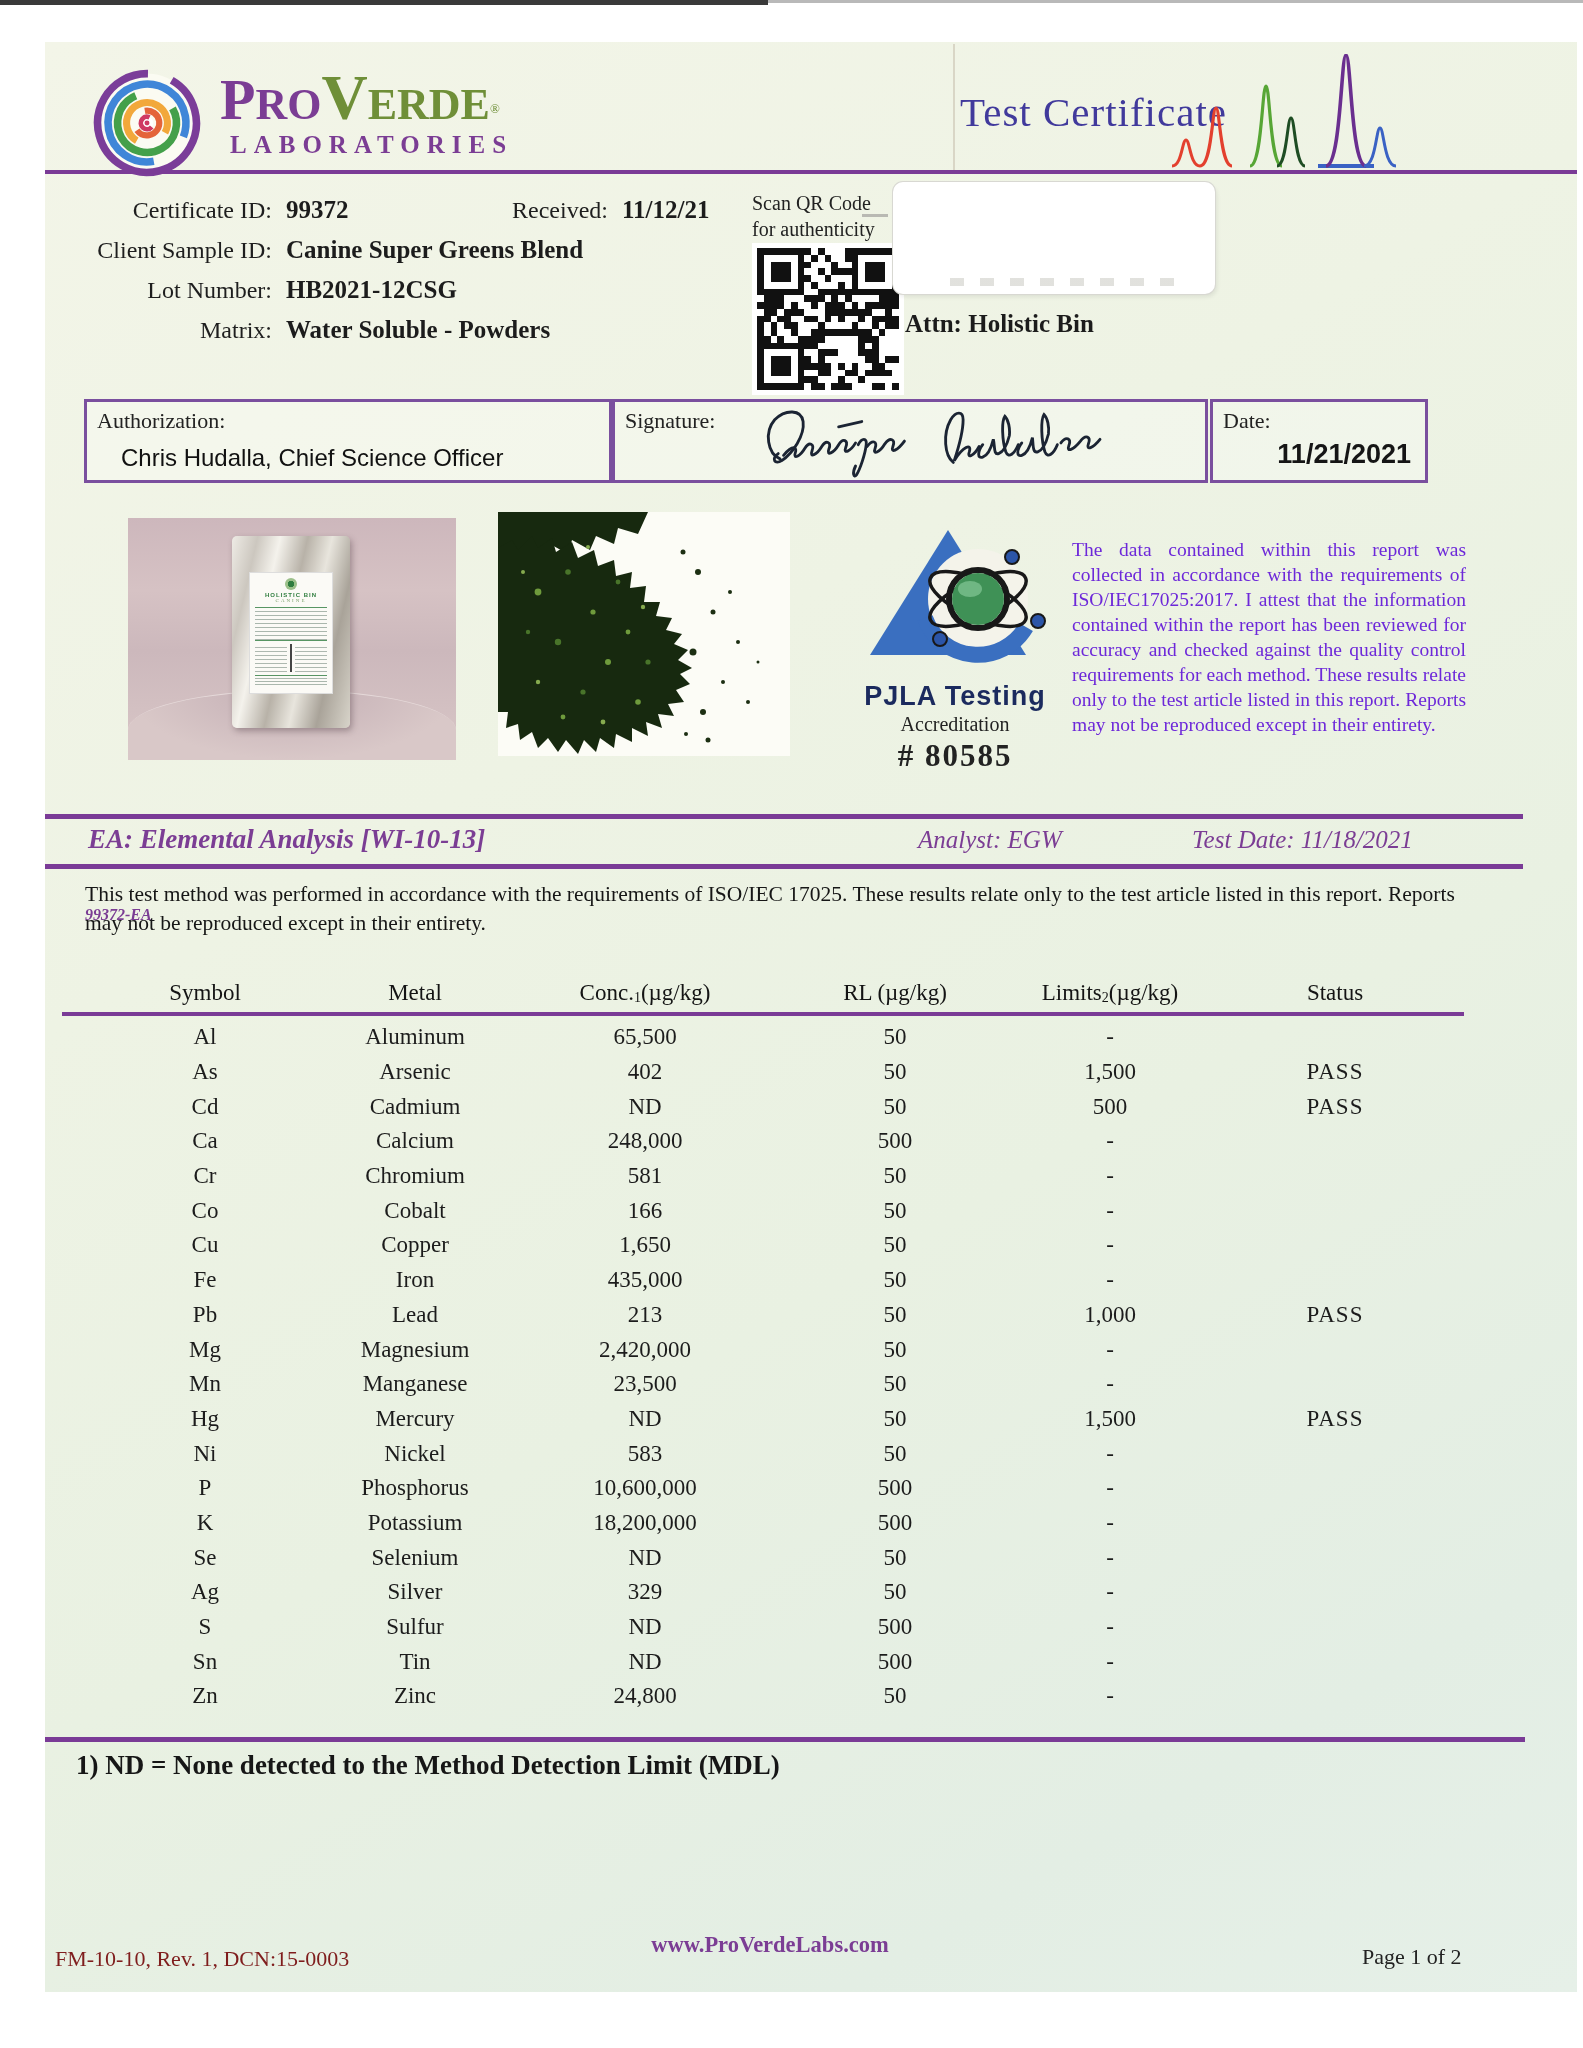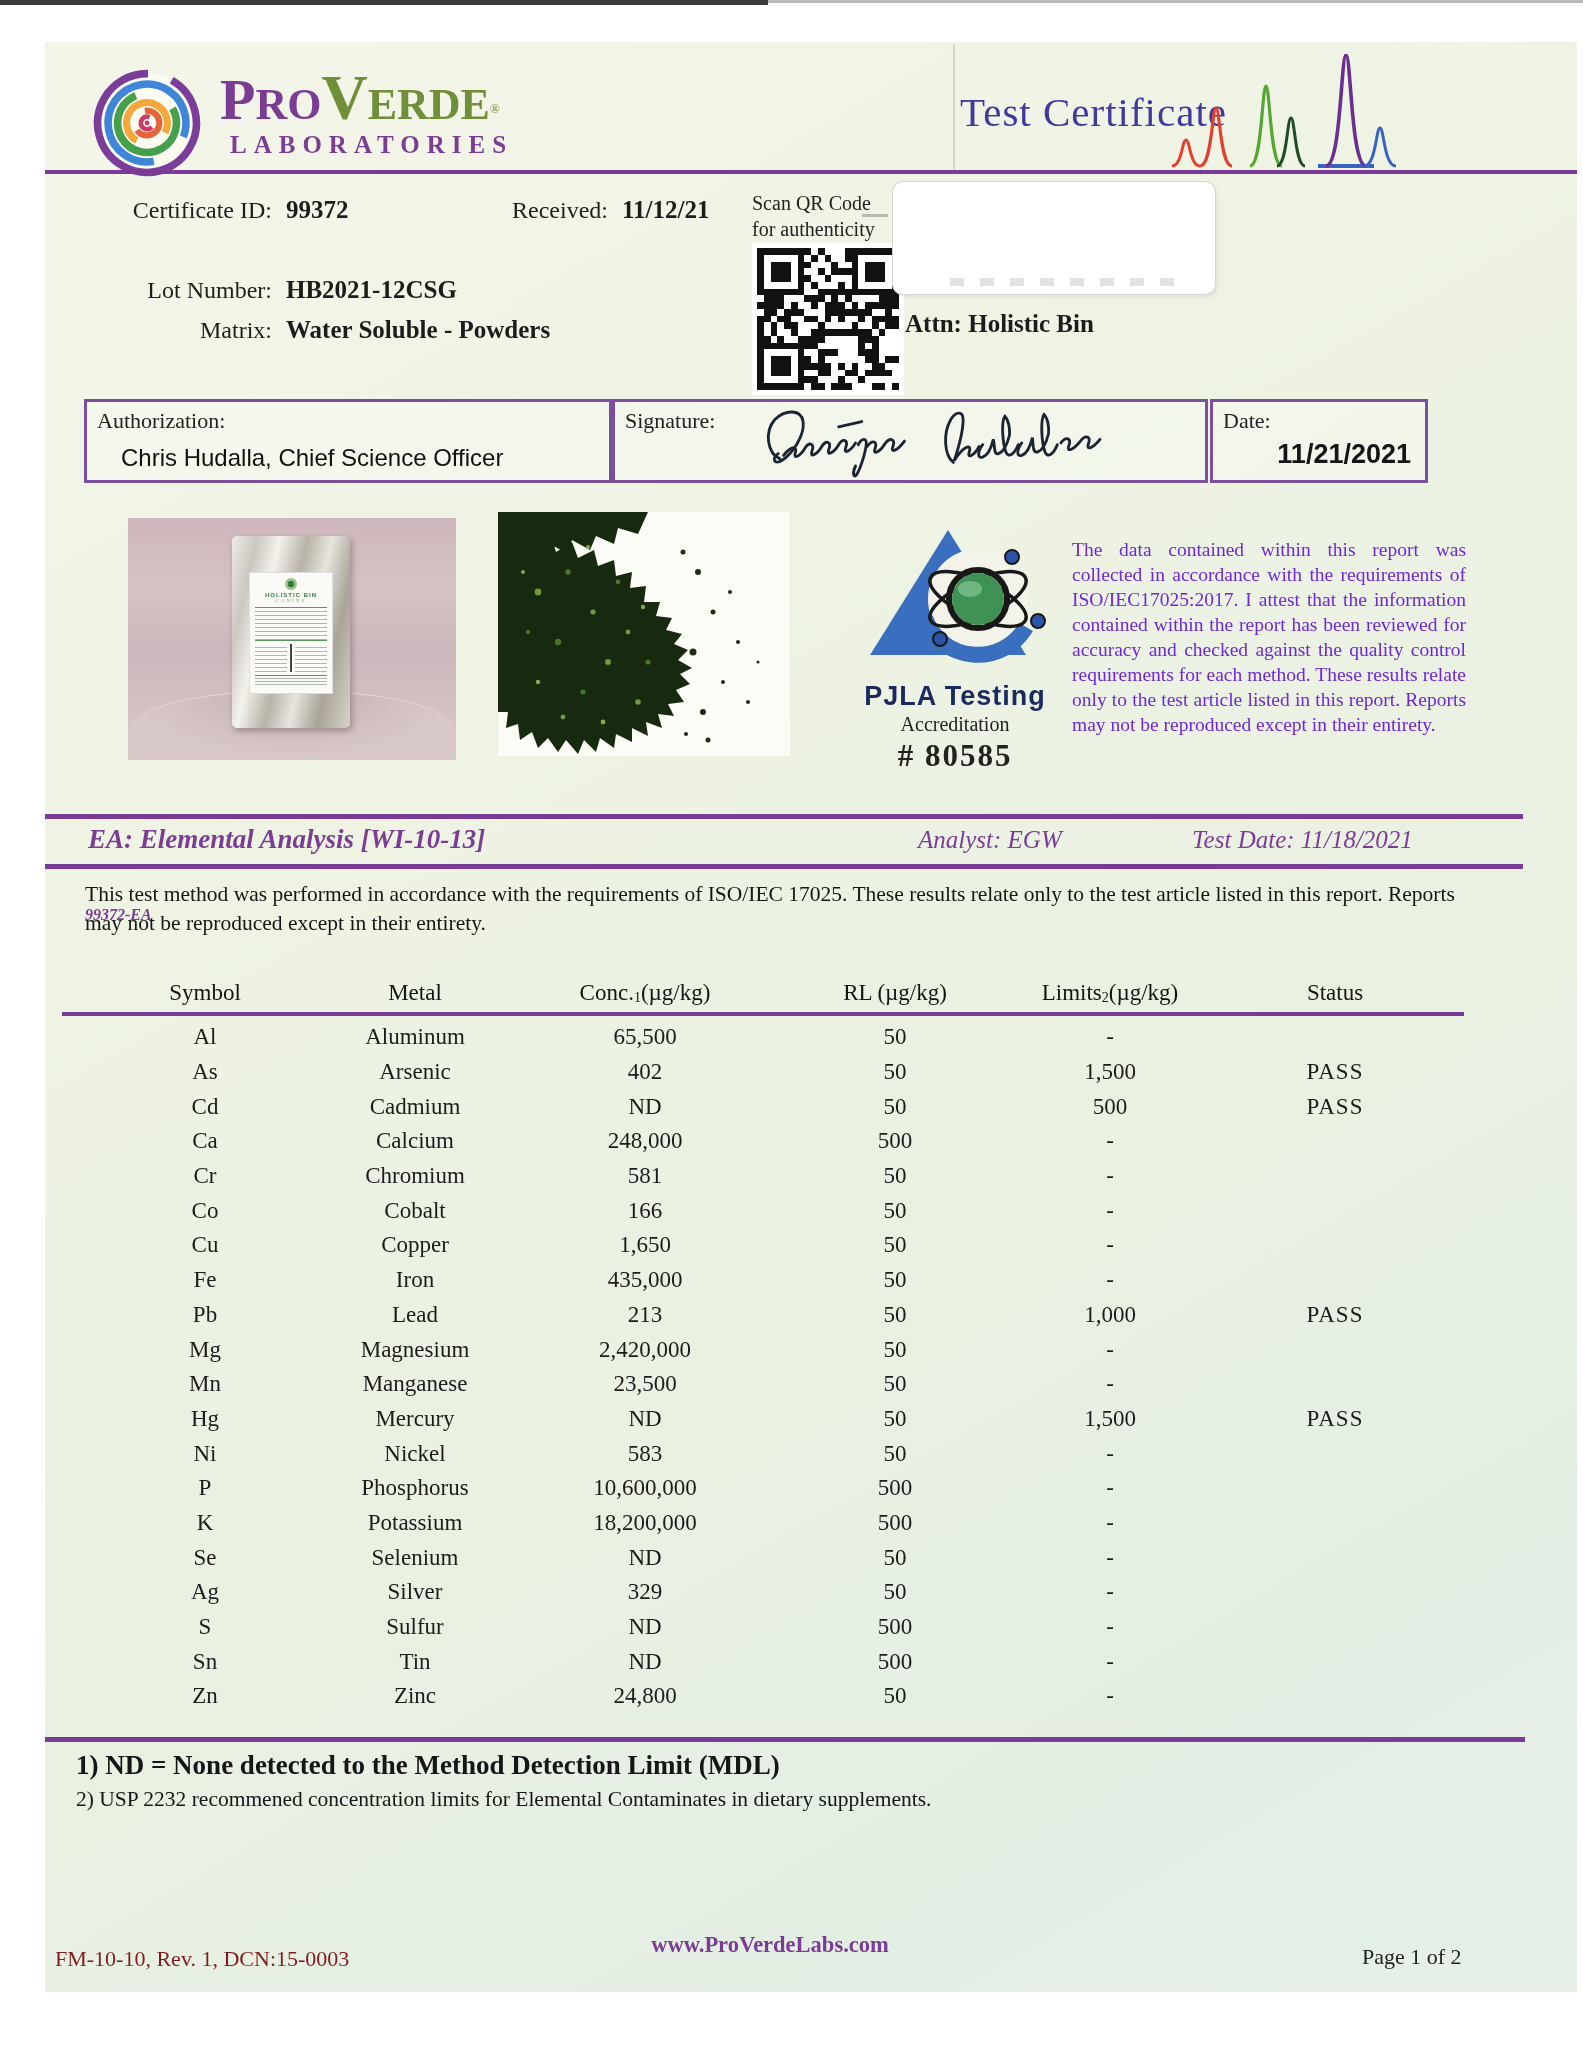--- a/index.html
+++ b/index.html
@@ -152,20 +152,24 @@
   </svg>
   <div class="hrule"></div>
 
   <div class="inforow" style="left:42px;top:196px;">
     <span class="lblcol lbl">Certificate ID:</span>
     <span class="val">99372</span>
   </div>
   <div class="inforow" style="left:512px;top:196px;">
     <span class="lbl">Received:</span>
     <span class="val">11/12/21</span>
+  </div>
+  <div class="inforow" style="left:42px;top:236px;">
+    <span class="lblcol lbl">Client Sample ID:</span>
+    <span class="val">Canine Super Greens Blend</span>
   </div>
   <div class="inforow" style="left:42px;top:276px;">
     <span class="lblcol lbl">Lot Number:</span>
     <span class="val">HB2021-12CSG</span>
   </div>
   <div class="inforow" style="left:42px;top:316px;">
     <span class="lblcol lbl">Matrix:</span>
     <span class="val">Water Soluble - Powders</span>
   </div>
 
@@ -916,20 +920,19 @@
         <div class="tcell c-metal">Zinc</div>
         <div class="tcell c-conc">24,800</div>
         <div class="tcell c-rl">50</div>
         <div class="tcell c-limits">-</div>
         <div class="tcell c-status"></div>
       </div>
     </div>
 
   <div class="bottom-rule"></div>
   <div class="footnote1">1) ND = None detected to the Method Detection Limit (MDL)</div>
-  <div class="footnote2">2) USP 2232 recommened concentration limits for Elemental Contaminates in dietary supplements.</div>
 
   <div class="footer-center">
     <div>www.ProVerdeLabs.com</div>
   </div>
   <div class="footer-left">FM-10-10, Rev. 1, DCN:15-0003</div>
   <div class="footer-right">Page 1 of 2</div>
 </div>
 
 </body></html>

